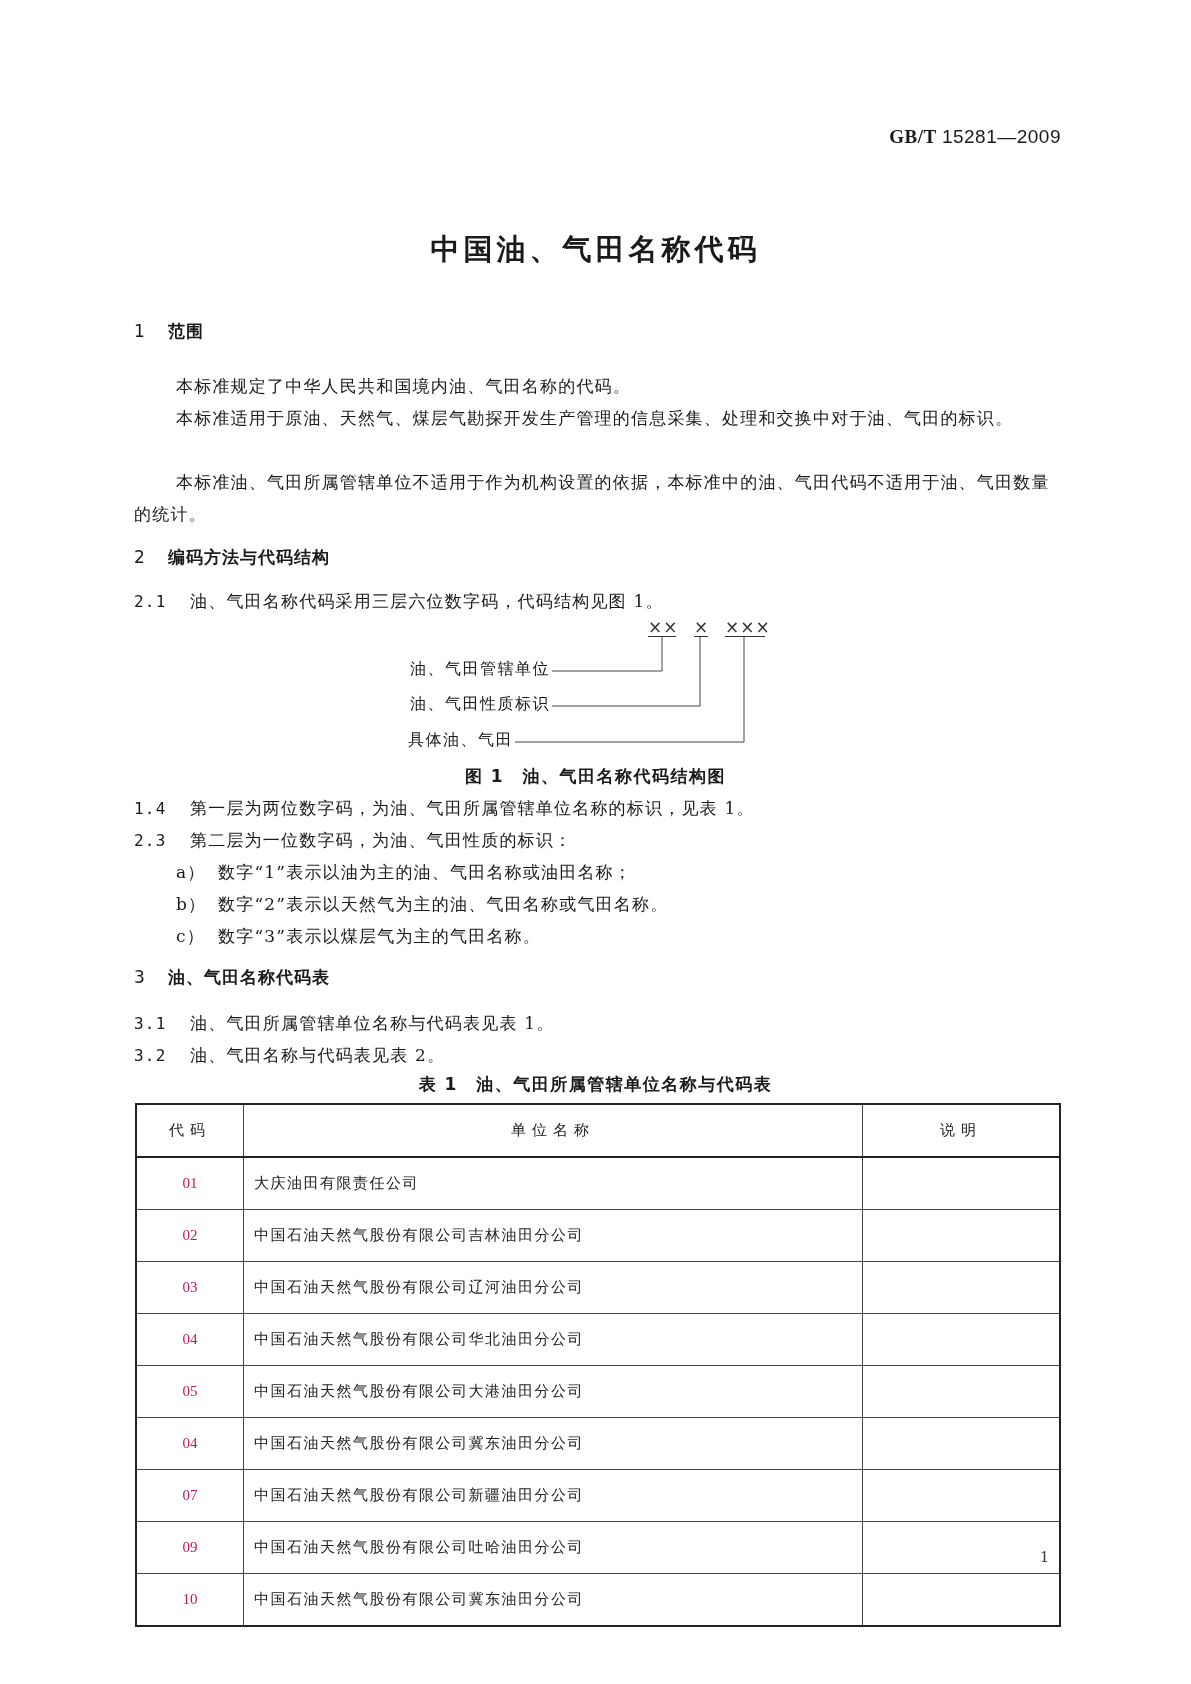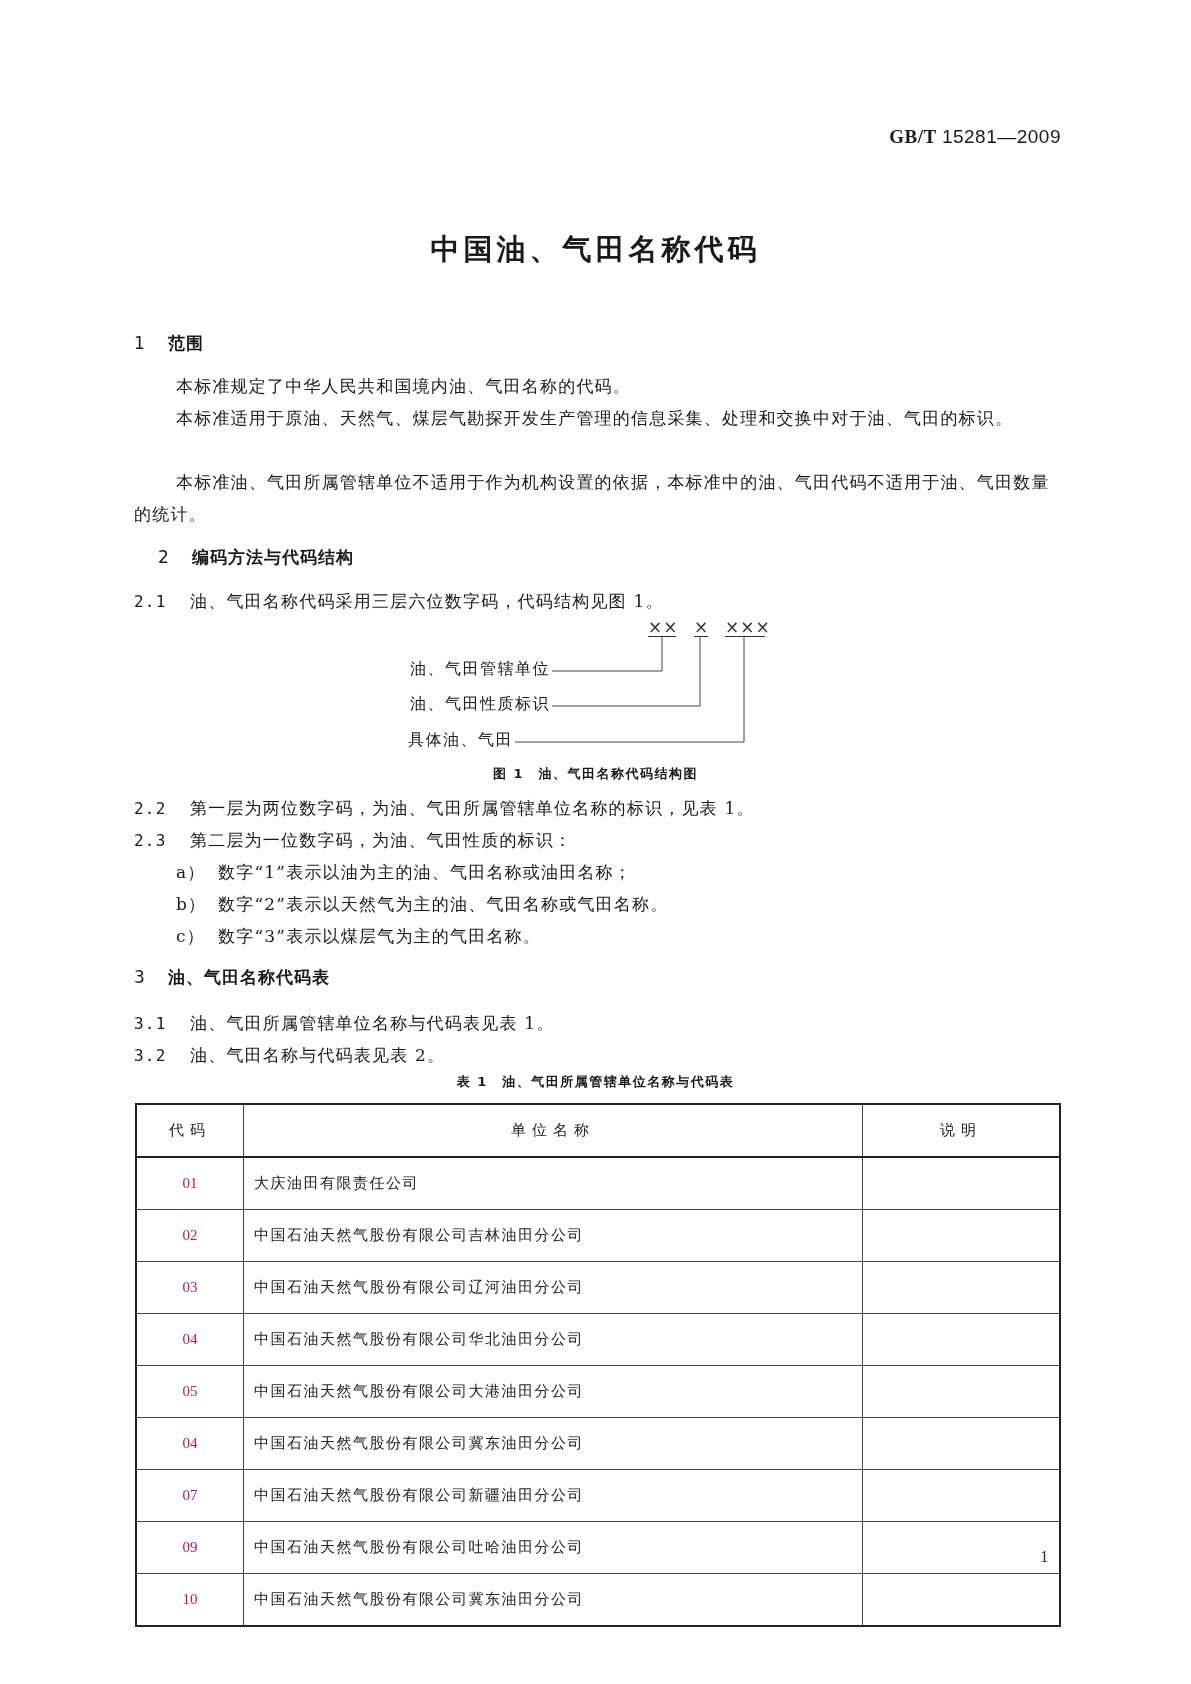--- a/index.html
+++ b/index.html
@@ -42,21 +42,21 @@
   }
   .item .n { display: inline-block; width: 42px; }
   .fig-label { font-size: 16px; letter-spacing: 1.5px; white-space: nowrap; text-align: right; }
   .xmark {
     font-family: "DejaVu Sans", sans-serif; font-size: 17px; color: #333;
     border-bottom: 1px solid #333; line-height: 18px; letter-spacing: 1px; text-align: center;
   }
   .fig-caption, .tbl-caption {
     left: 0; width: 1191px; text-align: center;
     font-family: "DejaVu Sans", "Liberation Sans", sans-serif;
-    font-size: 13px; font-weight: bold; letter-spacing: 1.5px;
+    font-size: 17px; font-weight: bold; letter-spacing: 1.5px;
   }
   table.codes {
     position: absolute; left: 135px; top: 1103px; width: 926px;
     border-collapse: collapse; border: 2px solid #222; font-size: 15px;
   }
   table.codes th, table.codes td {
     border: 1px solid #444; height: 35px; padding: 8px; color: #222;
   }
   table.codes th { font-weight: normal; text-align: center; letter-spacing: 6px; border-bottom: 2px solid #222; }
   table.codes td.code { text-align: center; width: 90px; font-family: "Liberation Serif", serif; color: #be185d; }
@@ -67,28 +67,28 @@
 </head>
 <body>
 
 <div class="abs std-code">
   <span class="gb">GB/T</span>
   <span class="num">15281—2009</span>
 </div>
 
 <div class="abs doc-title">中国油、气田名称代码</div>
 
-<div class="abs sec-head" style="top:332px;">
+<div class="abs sec-head" style="top:320px;">
   <span class="n">1</span><span>范围</span>
 </div>
 <div class="abs para" style="top:370px;"><span class="indent"></span><span>本标准规定了中华人民共和国境内油、气田名称的代码。</span></div>
 <div class="abs para" style="top:402px;"><span class="indent"></span><span>本标准适用于原油、天然气、煤层气勘探开发生产管理的信息采集、处理和交换中对于油、气田的标识。</span></div>
 <div class="abs para" style="top:466px;"><span class="indent"></span><span>本标准油、气田所属管辖单位不适用于作为机构设置的依据，本标准中的油、气田代码不适用于油、气田数量的统计。</span></div>
 
-<div class="abs sec-head" style="top:546px;margin-left:24px;">
+<div class="abs sec-head" style="top:546px;">
   <span class="n">2</span><span>编码方法与代码结构</span>
 </div>
 <div class="abs clause" style="top:590px;">
   <span class="n">2.1</span><span>油、气田名称代码采用三层六位数字码，代码结构见图 1。</span>
 </div>
 
 <div class="abs" style="left:0; top:0; width:1191px; height:800px; pointer-events:none;">
   <div class="abs xmark" style="left:648px; top:618px; width:28px;">××</div>
   <div class="abs xmark" style="left:694px; top:618px; width:14px;">×</div>
   <div class="abs xmark" style="left:725px; top:618px; width:40px;">×××</div>
@@ -102,21 +102,21 @@
   </svg>
 
   <div class="abs fig-label" style="right:641px; top:659px;">油、气田管辖单位</div>
   <div class="abs fig-label" style="right:641px; top:694px;">油、气田性质标识</div>
   <div class="abs fig-label" style="right:678px; top:730px;">具体油、气田</div>
 </div>
 
 <div class="abs fig-caption" style="top:765px;">图 1　油、气田名称代码结构图</div>
 
 <div class="abs clause" style="top:797px;">
-  <span class="n">2.2</span><span>第一层为两位数字码，为油、气田所属管辖单位名称的标识，见表 1。</span>
+  <span class="n">1.4</span><span>第一层为两位数字码，为油、气田所属管辖单位名称的标识，见表 1。</span>
 </div>
 <div class="abs clause" style="top:829px;">
   <span class="n">2.3</span><span>第二层为一位数字码，为油、气田性质的标识：</span>
 </div>
 <div class="abs item" style="top:861px;">
   <span class="n">a）</span><span>数字“1”表示以油为主的油、气田名称或油田名称；</span>
 </div>
 <div class="abs item" style="top:893px;">
   <span class="n">b）</span><span>数字“2”表示以天然气为主的油、气田名称或气田名称。</span>
 </div>

